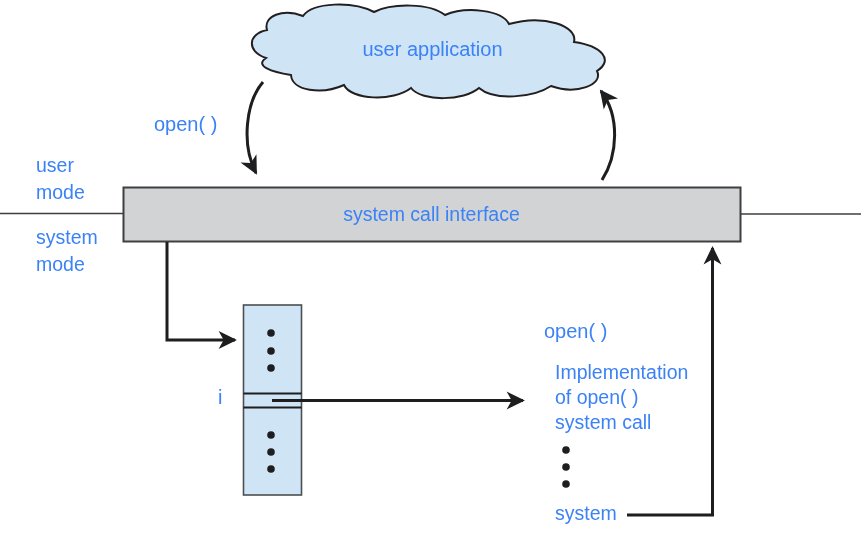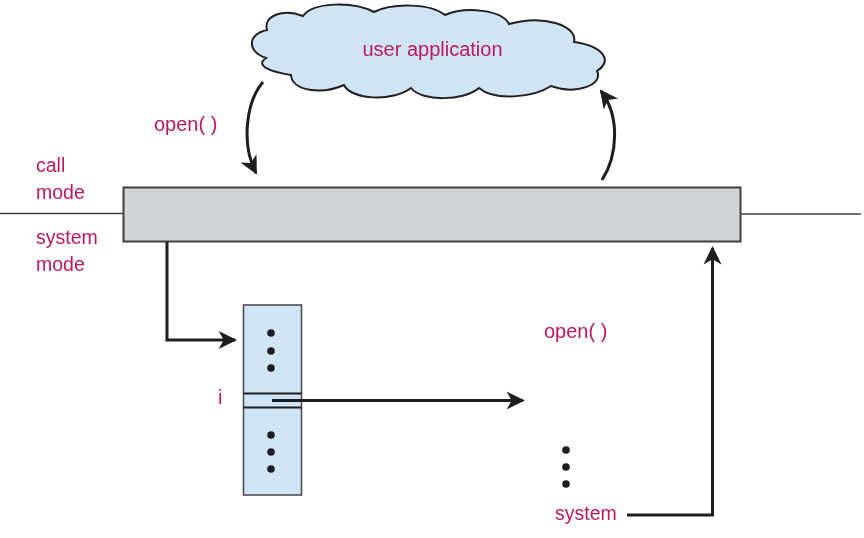--- a/index.html
+++ b/index.html
@@ -16,21 +16,21 @@
     overflow: hidden;
     color: #231f20;
   }
   .stage svg {
     position: absolute;
     left: 0;
     top: 0;
   }
   .lbl {
     position: absolute;
-    color: #be185d;
+    color: #3b82f6;
     font-size: 19.5px;
     line-height: 1.3;
     white-space: nowrap;
   }
   .lbl.center { text-align: center; }
   .cloud-label {
     left: 330px; top: 36px; width: 205px;
     font-size: 20px;
   }
   .open-left { left: 154px; top: 111px; font-size: 20px; }
@@ -105,30 +105,36 @@
       <circle cx="566" cy="467" r="3.8"></circle>
       <circle cx="566" cy="484" r="3.8"></circle>
     </g>
   </svg>
 
   <div class="lbl center cloud-label">user application</div>
 
   <div class="lbl open-left">open( )</div>
 
   <div class="lbl user-mode">
-    <div>call</div>
+    <div>user</div>
     <div>mode</div>
   </div>
 
   <div class="lbl kernel-mode">
     <div>system</div>
     <div>mode</div>
   </div>
 
+  <div class="lbl center sci-label">system call interface</div>
 
   <div class="lbl i-label">i</div>
 
   <div class="lbl open-right">open( )</div>
 
+  <div class="lbl impl-block">
+    <div>Implementation</div>
+    <div>of open( )</div>
+    <div>system call</div>
+  </div>
 
   <div class="lbl return-label">system</div>
 
 </div>
 
 </body></html>

